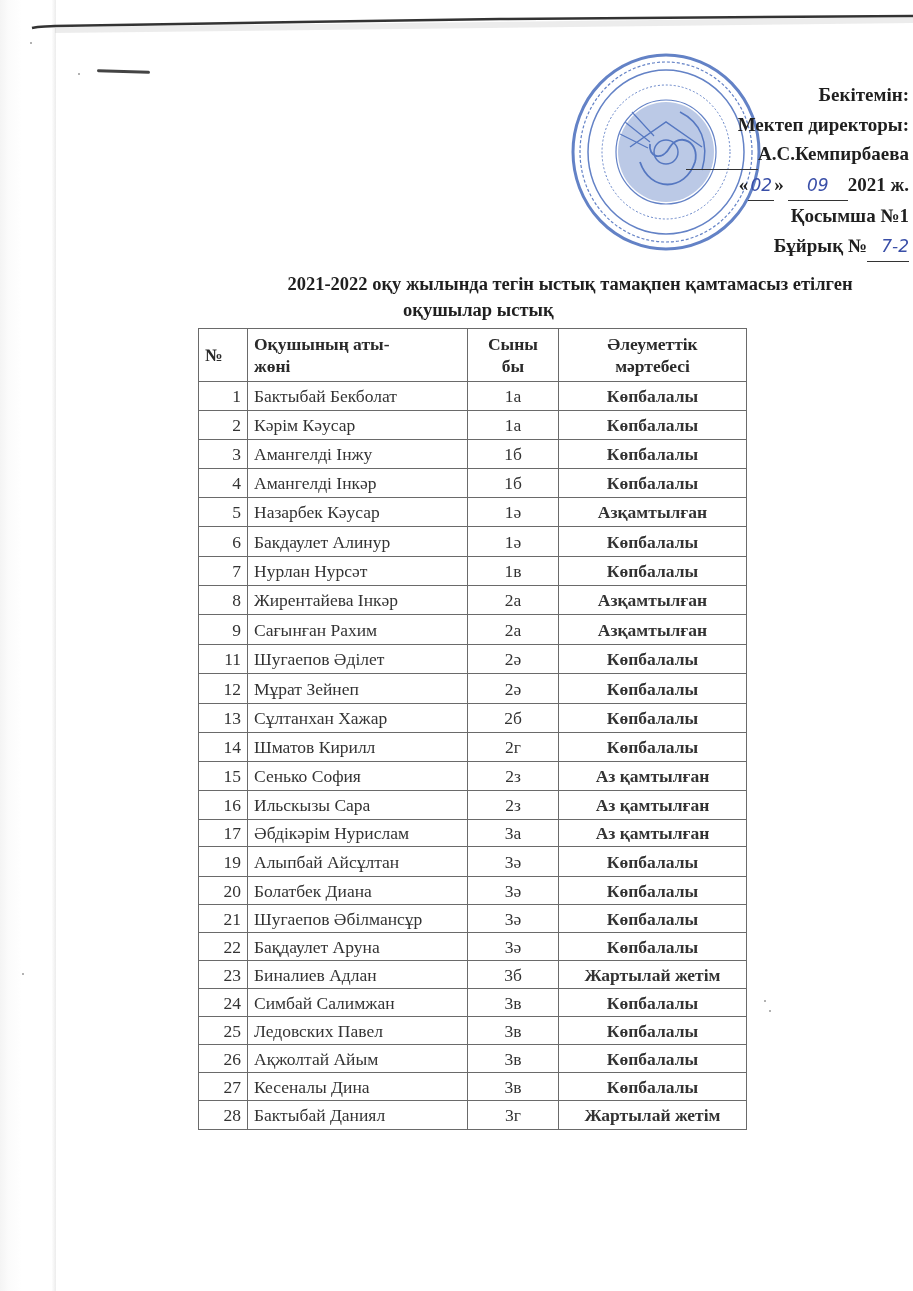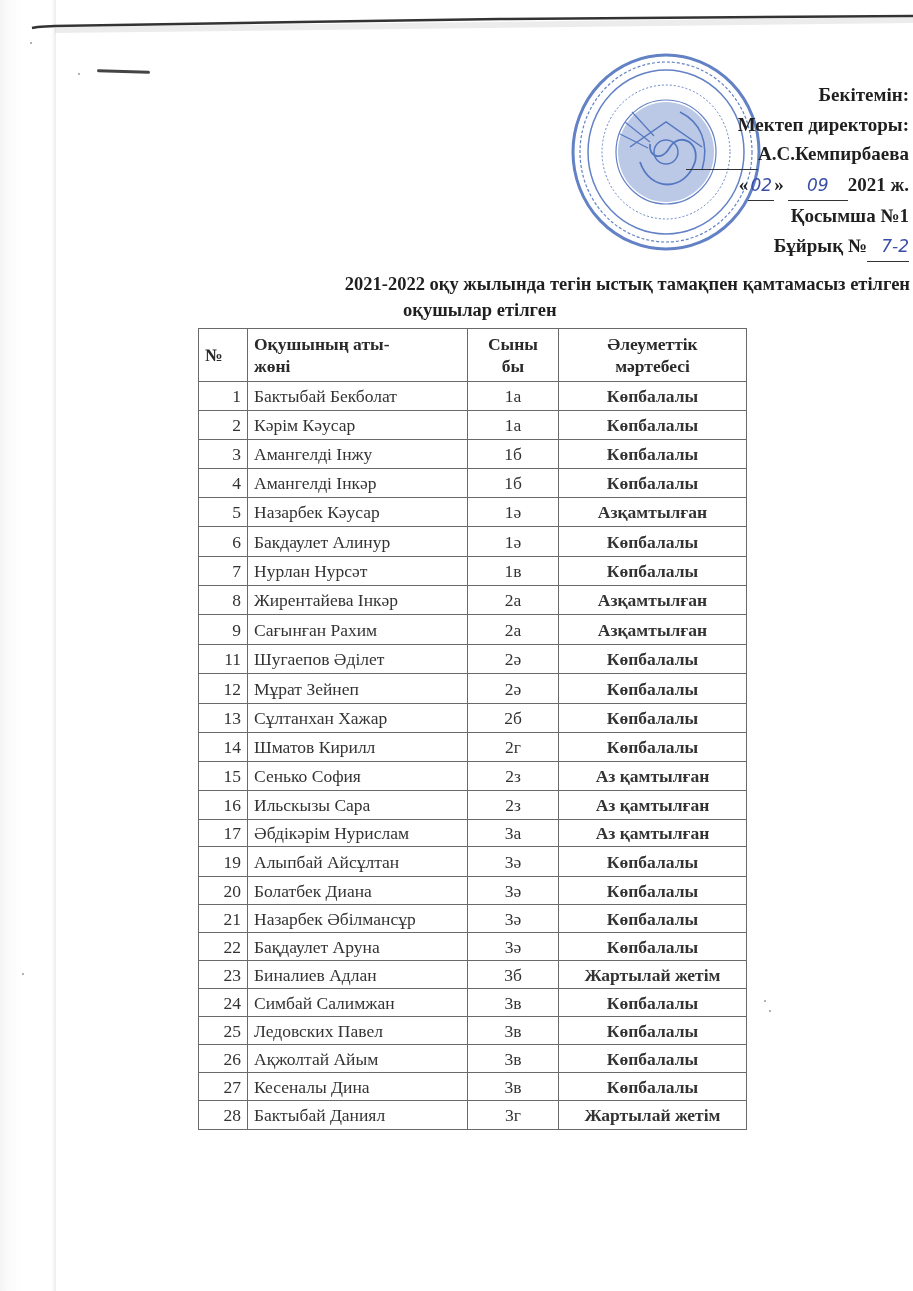--- a/index.html
+++ b/index.html
@@ -32,21 +32,21 @@
     color: #1f1f1f;
   }
   .approval .line { display: block; white-space: nowrap; }
   .underline-blank { display: inline-block; border-bottom: 1.5px solid #333; vertical-align: baseline; }
   .hand { font-family: "DejaVu Sans", sans-serif; font-style: italic; font-weight: normal; color: #3a4fa8; font-size: 17px; }
 
   .title {
     position: absolute; left: 190px; top: 271px; width: 720px; text-align: center;
     font-weight: bold; font-size: 18.5px; line-height: 26px; color: #1f1f1f;
   }
-  .title .t1 { display: block; margin-left: 0; text-align: right; padding-left: 40px; white-space: nowrap; }
+  .title .t1 { display: block; margin-left: 0; text-align: center; padding-left: 40px; white-space: nowrap; }
   .title .t2 { display: block; text-align: left; padding-left: 213px; }
 
   table.list {
     position: absolute; left: 198px; top: 328px;
     border-collapse: collapse; font-size: 17.5px; color: #333;
   }
   table.list td, table.list th {
     border: 1px solid #6a6a6a; padding: 0 6px; white-space: nowrap;
   }
   table.list th {
@@ -105,21 +105,21 @@
     <span>«</span><span class="underline-blank hand" style="width:26px;text-align:center;">02</span><span>»</span><span class="underline-blank hand" style="width:60px;text-align:center;margin-left:4px;">09</span><span>2021 ж.</span>
   </span>
   <span class="line">Қосымша №1</span>
   <span class="line">
     <span>Бұйрық №</span><span class="underline-blank hand" style="width:42px;">7-2</span>
   </span>
 </div>
 
 <div class="title">
   <span class="t1">2021-2022 оқу жылында тегін ыстық тамақпен қамтамасыз етілген</span>
-  <span class="t2">оқушылар етілген</span>
+  <span class="t2">оқушылар ыстық</span>
 </div>
 
 <table class="list">
   <thead>
     <tr>
       <th class="c-num">№</th>
       <th class="c-name">
         <span>Оқушының аты-</span><br>
         <span>жөні</span>
       </th>
@@ -237,21 +237,21 @@
         <td class="c-status" style="height: 29px;">Көпбалалы</td>
       </tr>
       <tr>
         <td class="c-num" style="height: 27px;">20</td>
         <td class="c-name" style="height: 27px;">Болатбек Диана</td>
         <td class="c-class" style="height: 27px;">3ә</td>
         <td class="c-status" style="height: 27px;">Көпбалалы</td>
       </tr>
       <tr>
         <td class="c-num" style="height: 27px;">21</td>
-        <td class="c-name" style="height: 27px;">Назарбек Әбілмансұр</td>
+        <td class="c-name" style="height: 27px;">Шугаепов Әбілмансұр</td>
         <td class="c-class" style="height: 27px;">3ә</td>
         <td class="c-status" style="height: 27px;">Көпбалалы</td>
       </tr>
       <tr>
         <td class="c-num" style="height: 27px;">22</td>
         <td class="c-name" style="height: 27px;">Бақдаулет Аруна</td>
         <td class="c-class" style="height: 27px;">3ә</td>
         <td class="c-status" style="height: 27px;">Көпбалалы</td>
       </tr>
       <tr>

